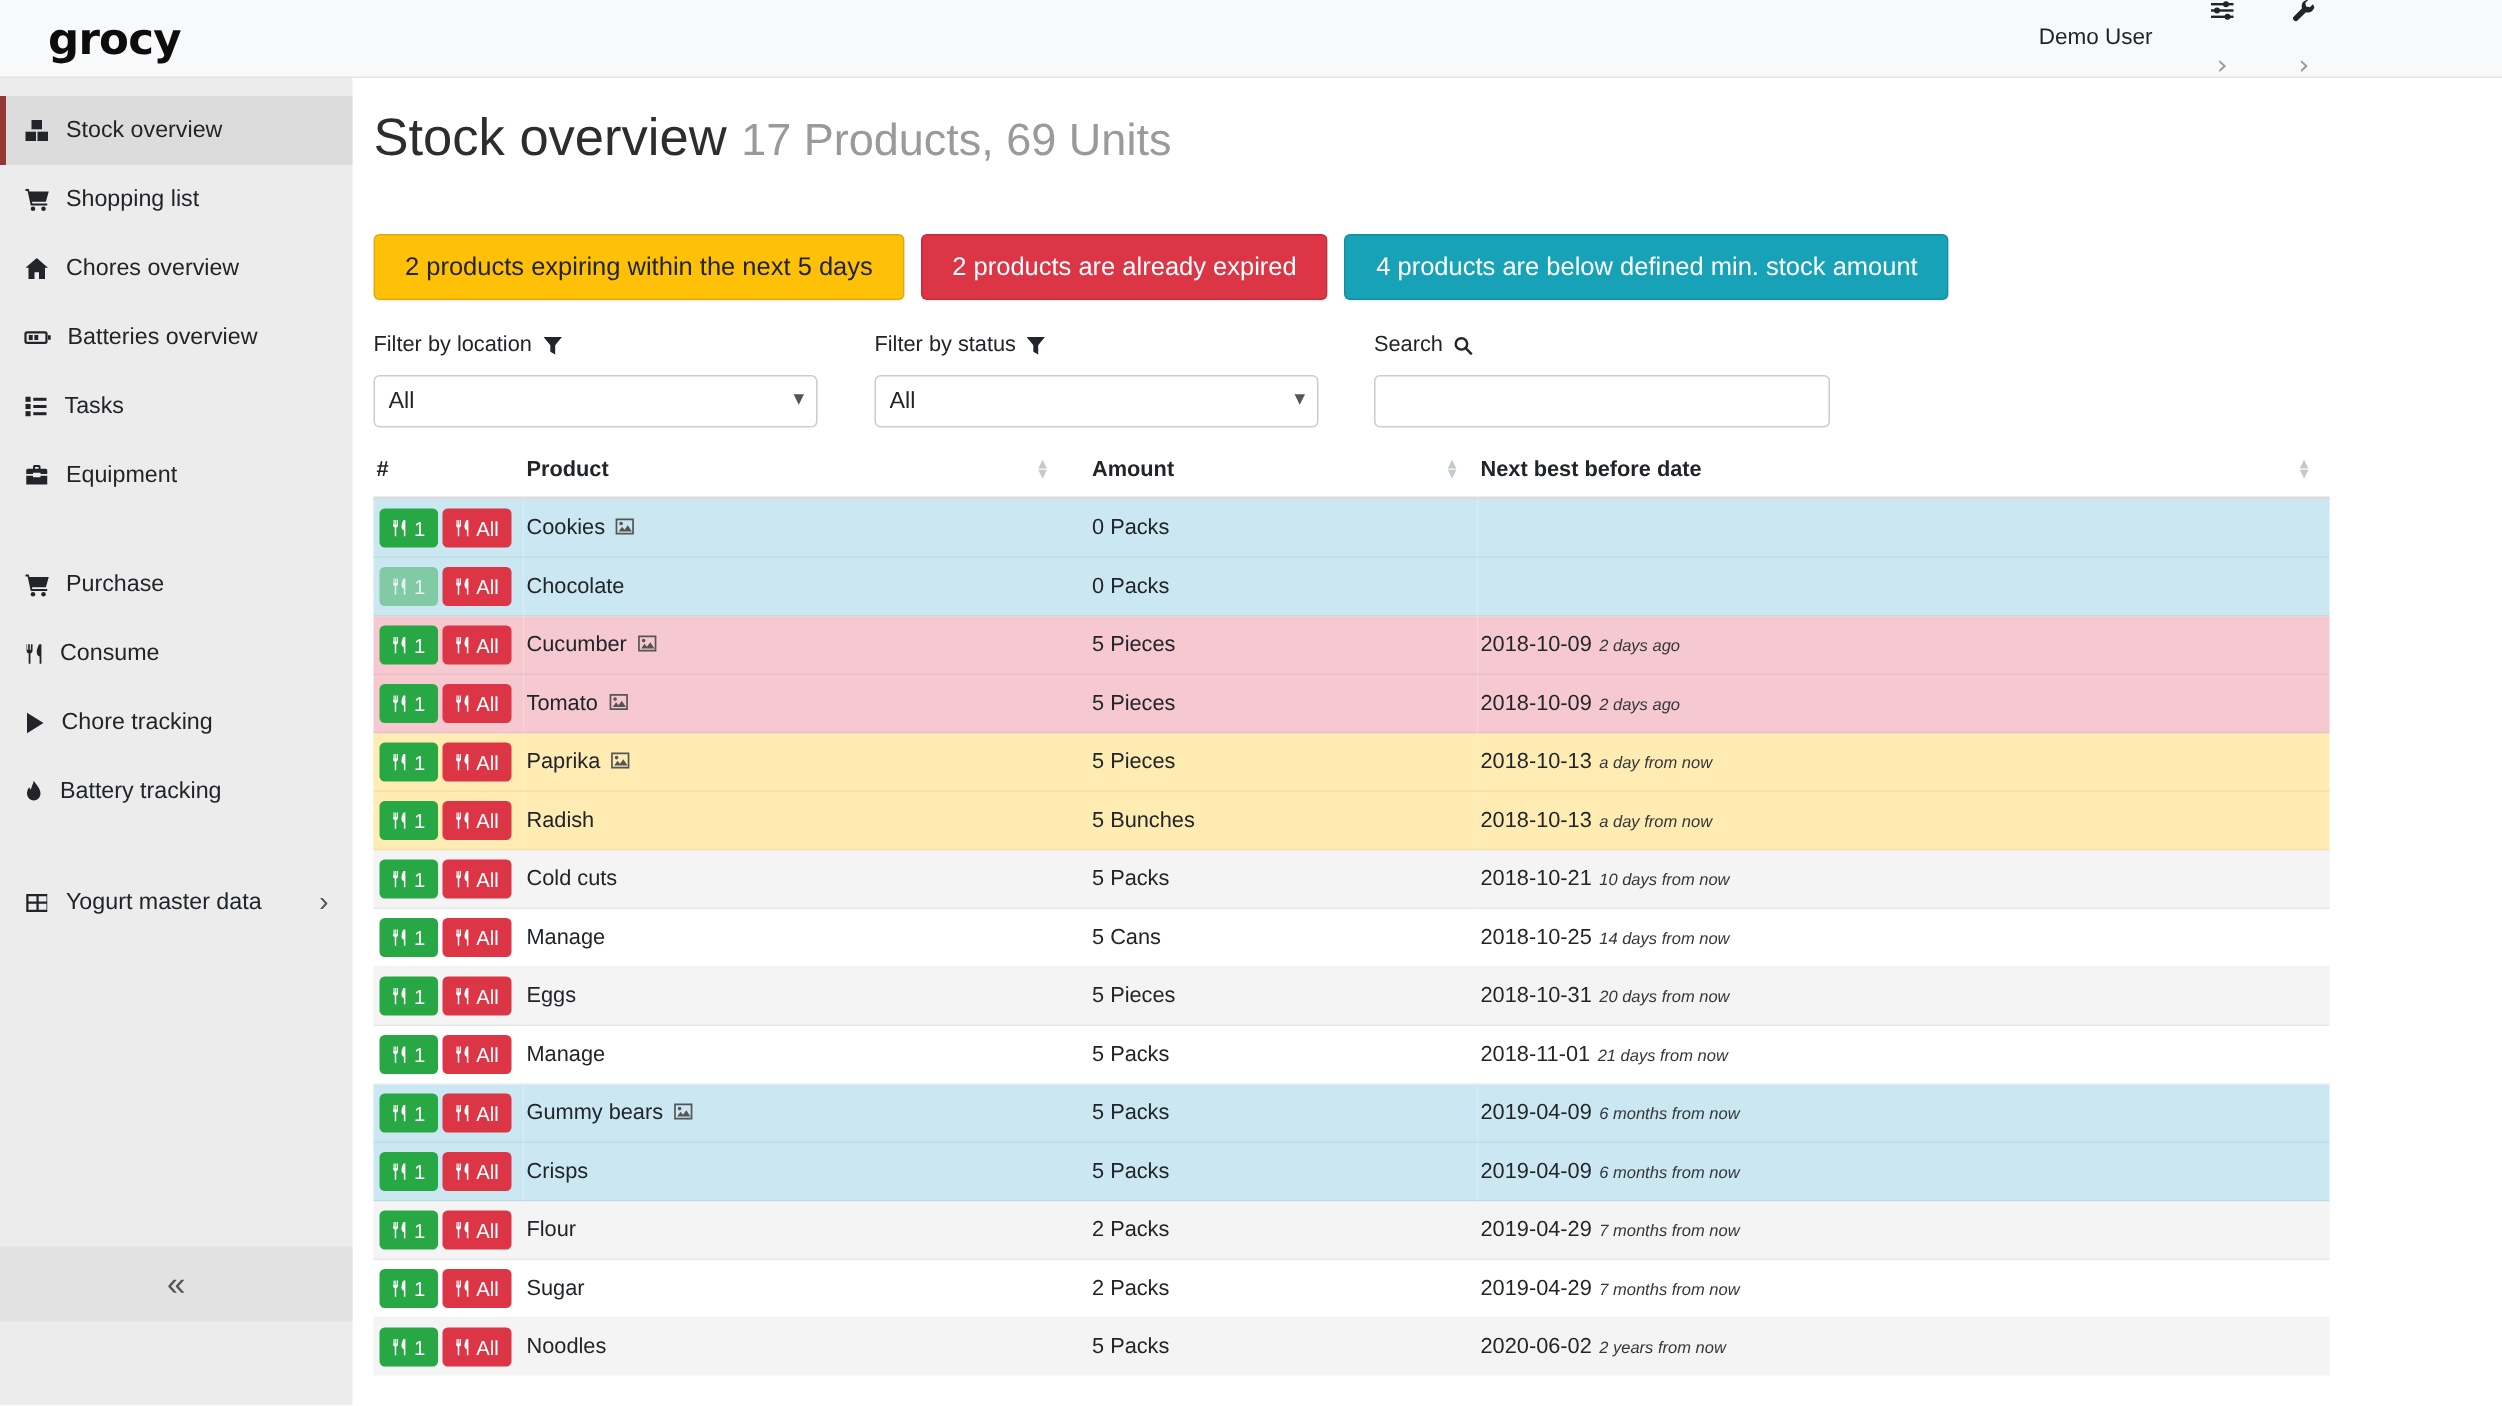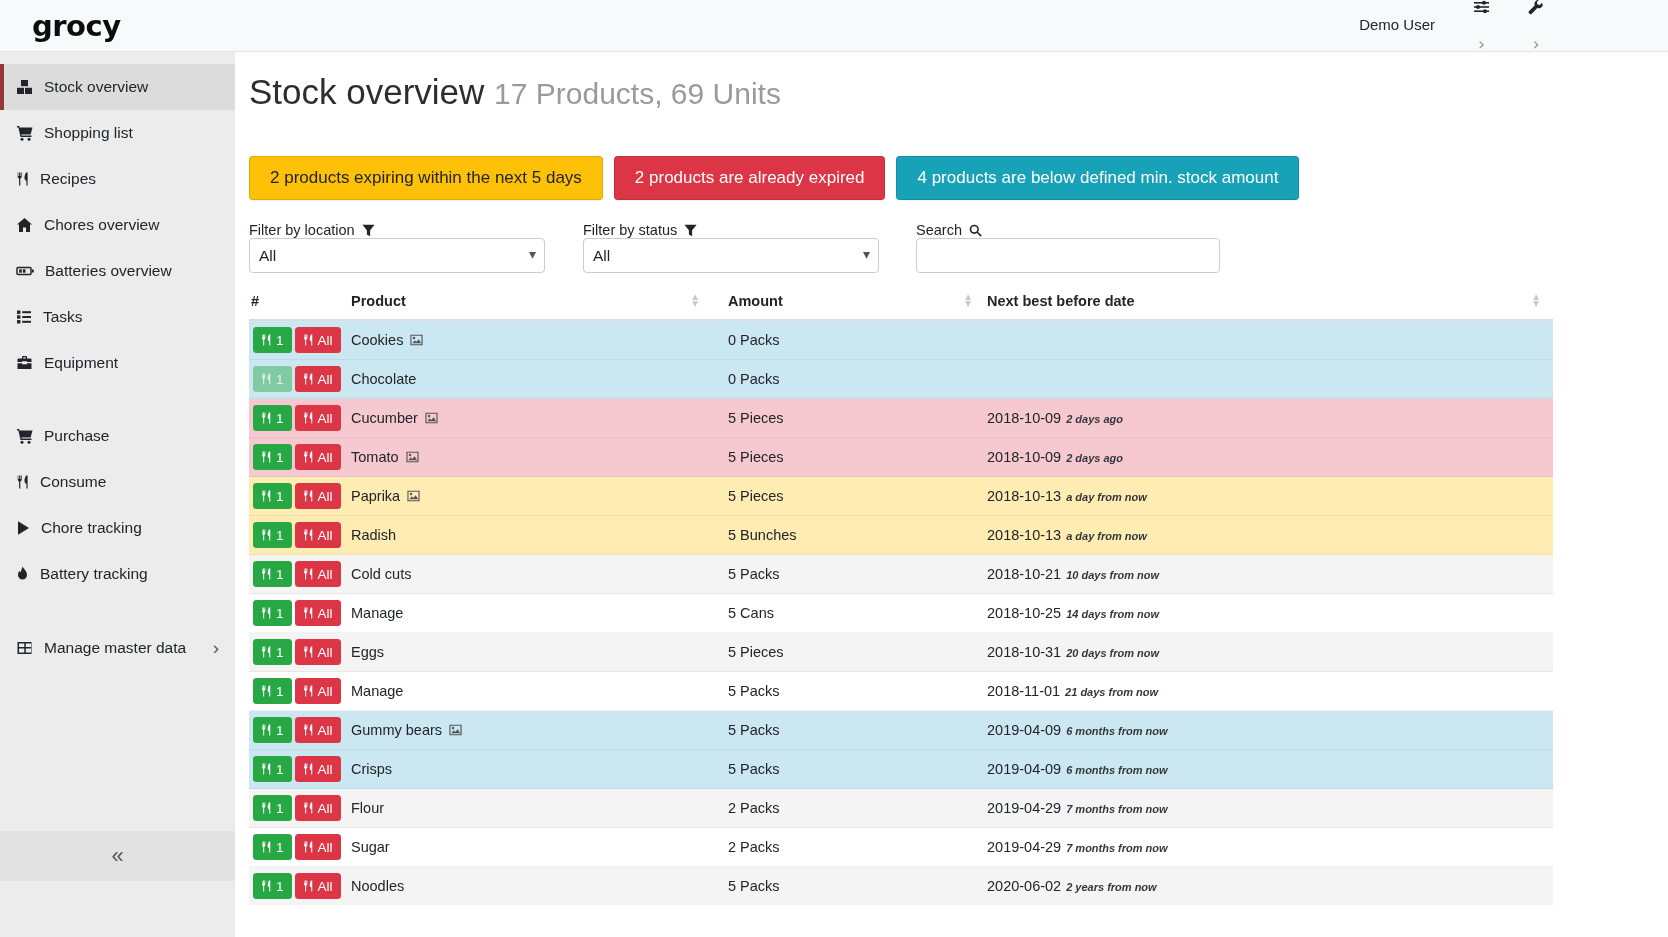--- a/index.html
+++ b/index.html
@@ -58,21 +58,21 @@
     margin-top: 28px;
   }
   .alert-warning { background: var(--warning); color: #212529; }
   .alert-danger  { background: var(--danger); }
   .alert-info    { background: var(--info); }
 
   .filters { display: flex; margin-bottom: 16px; }
   .fcol { width: 334px; }
   .fcol + .fcol { width: 333px; }
   .fcol.fcol-search { width: 304px; }
-  .flabel { display: flex; align-items: center; gap: 7px; font-size: 14.5px; color: #212529; }
+  .flabel { display: flex; align-items: center; gap: 7px; font-size: 14.5px; margin-bottom: 12px; color: #212529; }
   .flabel .ic { color: #212529; }
   .selwrap { position: relative; width: 296px; }
   .selwrap select {
     width: 100%; height: 35px; font-size: 15.5px; padding: 0 26px 0 9px;
     border: 1px solid #ccc; border-radius: 4px; background: #fff; color: #212529;
     appearance: none; -webkit-appearance: none; font-family: inherit;
   }
   .selwrap::after {
     content: "▾"; font-family: "DejaVu Sans", sans-serif; position: absolute;
     right: 9px; top: 8px; font-size: 14px; color: #555; pointer-events: none;
@@ -105,21 +105,21 @@
     display: inline-flex; align-items: center; gap: 5px; height: 26px; padding: 0 8px;
     border: none; border-radius: 3.5px; color: #fff; font-size: 13.5px; cursor: pointer;
     vertical-align: middle;
   }
   .btnc .ic svg { width: 10px; height: 12px; }
   .btnc.green { background: var(--consume-green); margin-right: 3px; }
   .btnc.red   { background: var(--consume-red); }
   .btnc.disabled { opacity: .45; }
   .pn { cursor: pointer; }
   .img-ic { display: inline-block; margin-left: 7px; color: #555; vertical-align: -1px; }
-  .td-date .rel { font-style: italic; font-size: 11px; margin-left: 5px; color: #33373b; font-weight: bold; }
+  .td-date .rel { font-style: italic; font-size: 11px; margin-left: 5px; color: #33373b; }
 </style>
 </head>
 <body>
 
 <div class="navbar">
   <div class="logo">grocy</div>
   <div class="nav-right">
     <div class="nav-item">
       <span class="ic">
           <svg width="16" height="16" viewBox="0 0 16 16" fill="currentColor">
@@ -174,29 +174,20 @@
               <svg width="17" height="16" viewBox="0 0 17 16" fill="currentColor">
                 <path d="M1 1h2.2l.4 1.6h12.9l-1.9 6.9H5.3l.3 1.1h9.9v1.4H4.5L2.4 2.4H1z"></path>
                 <circle cx="6" cy="14.2" r="1.5"></circle>
                 <circle cx="13" cy="14.2" r="1.5"></circle>
               </svg>
             </span>
             <span class="side-label">Shopping list</span>
           </div>
           <div class="side-item">
             <span class="ic">
-              <svg width="13" height="14" viewBox="0 0 12 14" fill="currentColor">
-                <path d="M1.2.5v4.1c0 1 .6 1.8 1.4 2V13.5h1.2V6.6c.8-.2 1.4-1 1.4-2V.5H4.1v3.6h-.7V.5H2.3v3.6h-.7V.5z"></path>
-                <path d="M9.6.5C8.6 2.2 8 4 8 5.9c0 1.4.8 2.5 1.9 2.8v4.8h1.2V.5z"></path>
-              </svg>
-            </span>
-            <span class="side-label">Recipes</span>
-          </div>
-          <div class="side-item">
-            <span class="ic">
               <svg width="17" height="16" viewBox="0 0 16 16" fill="currentColor">
                 <path d="M8 1l7.5 6.5h-2V15h-4v-4.5h-3V15h-4V7.5h-2z"></path>
               </svg>
             </span>
             <span class="side-label">Chores overview</span>
           </div>
           <div class="side-item">
             <span class="ic">
               <svg width="18" height="16" viewBox="0 0 18 16" fill="currentColor">
                 <rect x="1" y="4.5" width="14" height="7" rx="1" fill="none" stroke="currentColor" stroke-width="1.5"></rect>
@@ -266,21 +257,21 @@
             <span class="side-label">Battery tracking</span>
           </div>
         </div>
         <div class="side-group">
           <div class="side-item">
             <span class="ic">
               <svg width="17" height="16" viewBox="0 0 16 16" fill="currentColor" fill-rule="evenodd">
                 <path d="M1 2h14v12H1zm1.5 1.5V7h5.3V3.5zm6.8 0V7h5.2V3.5zM2.5 8.5v4h5.3v-4zm6.8 0v4h5.2v-4z"></path>
               </svg>
             </span>
-            <span class="side-label">Manage master data</span>
+            <span class="side-label">Yogurt master data</span>
             <span class="side-chev">›</span>
           </div>
         </div>
       </div>
     <div class="side-collapse">
       <span>«</span>
     </div>
   </div>
 
   <div class="main">

